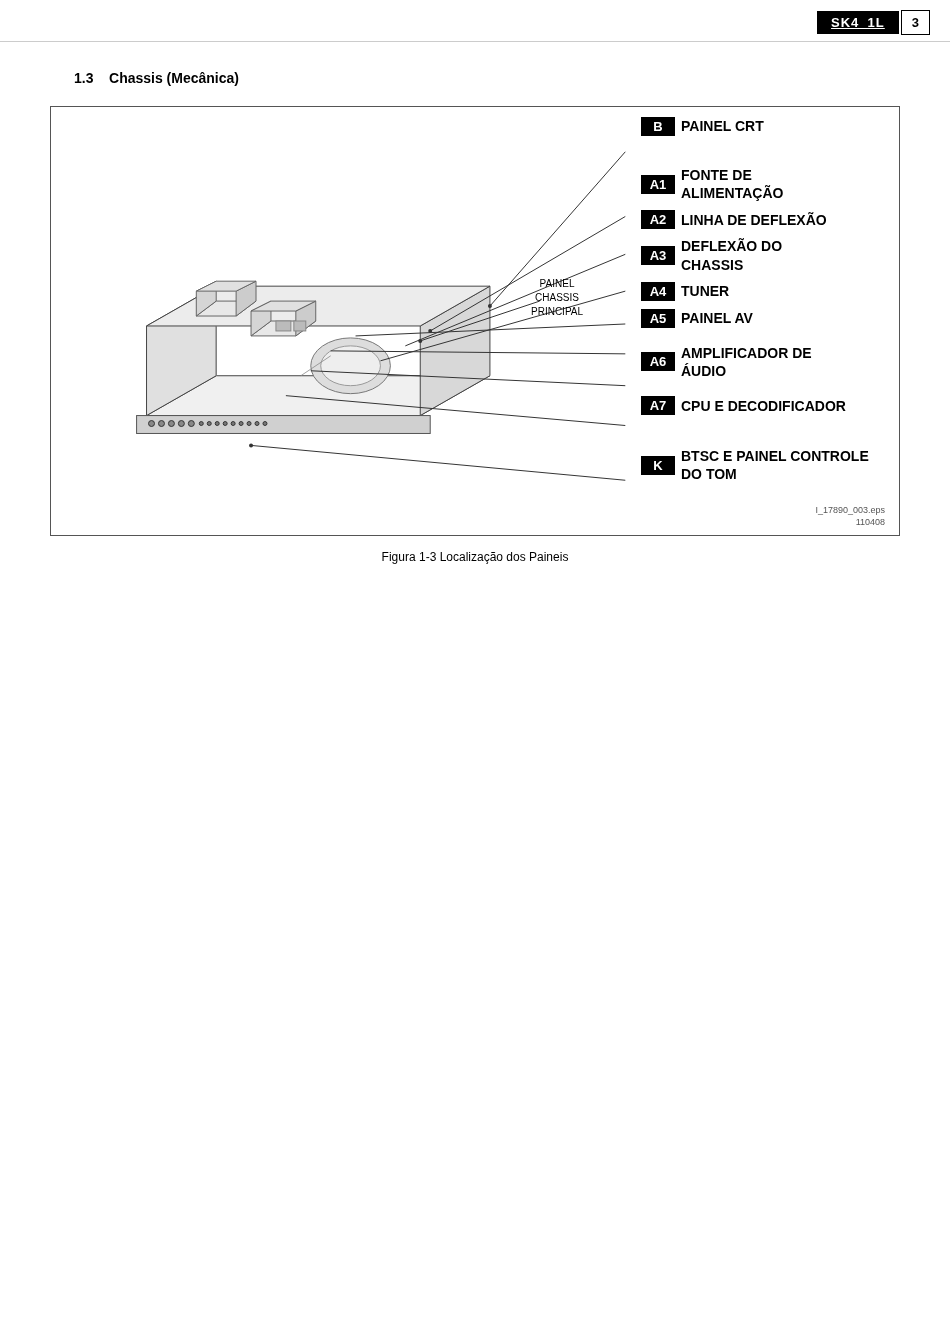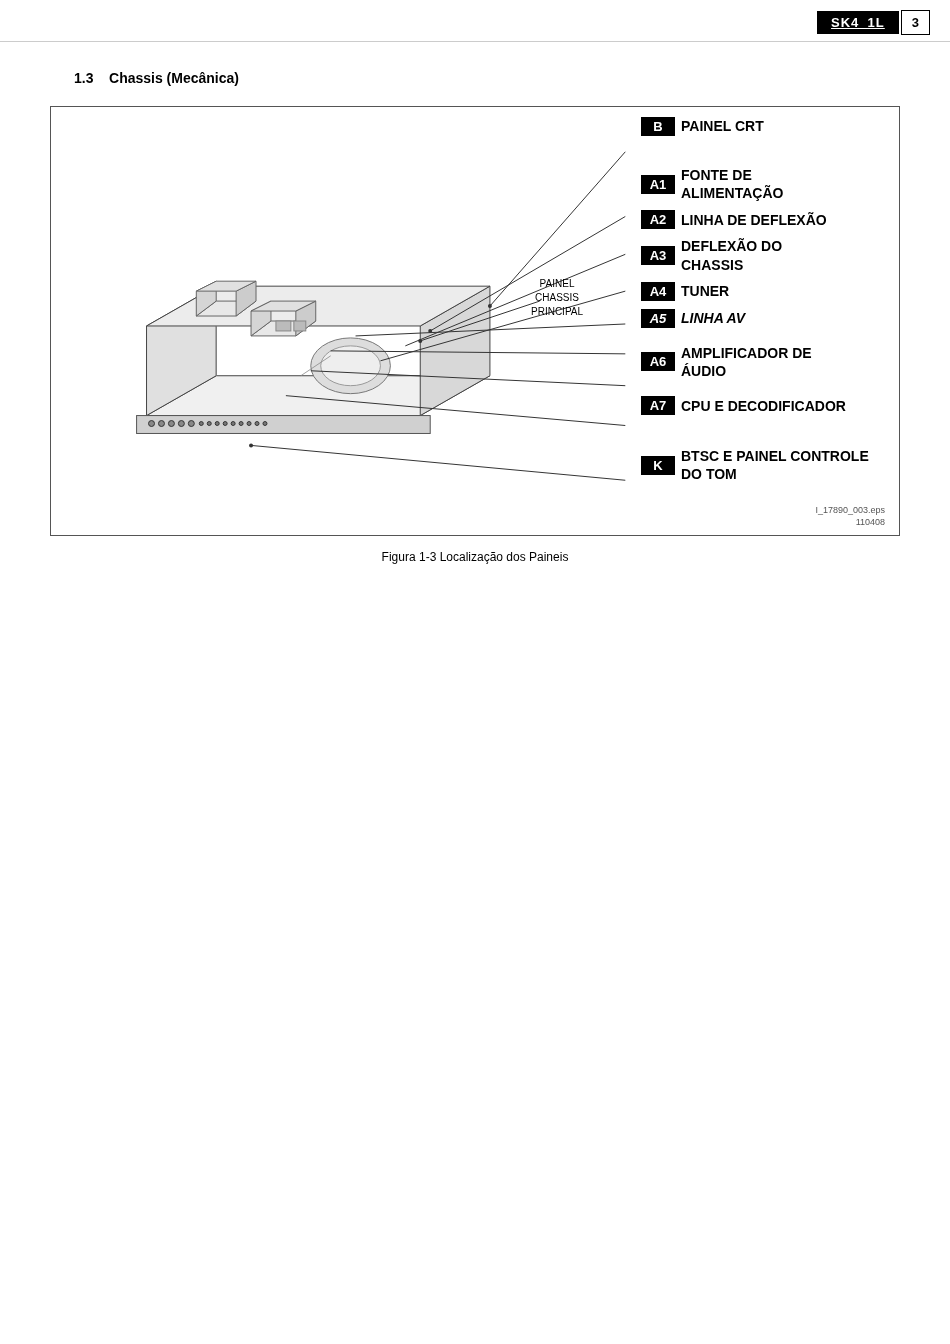--- a/index.html
+++ b/index.html
@@ -253,23 +253,23 @@
       <div class="label-row" style="margin-top: 4px;">
         <div class="label-box">A3</div>
         <div class="label-text">DEFLEXÃO DO<br>CHASSIS</div>
       </div>
 
       <div class="label-row" style="margin-top: 4px;">
         <div class="label-box">A4</div>
         <div class="label-text">TUNER</div>
       </div>
 
-      <div class="label-row" style="margin-top: 4px; font-style: italic;">
+      <div class="label-row" style="margin-top: 4px;">
         <div class="label-box">A5</div>
-        <div class="label-text">LINHA AV</div>
+        <div class="label-text">PAINEL AV</div>
       </div>
 
       <div class="label-row" style="margin-top: 12px;">
         <div class="label-box">A6</div>
         <div class="label-text">AMPLIFICADOR DE<br>ÁUDIO</div>
       </div>
 
       <div class="label-row" style="margin-top: 12px;">
         <div class="label-box">A7</div>
         <div class="label-text">CPU E DECODIFICADOR</div>

